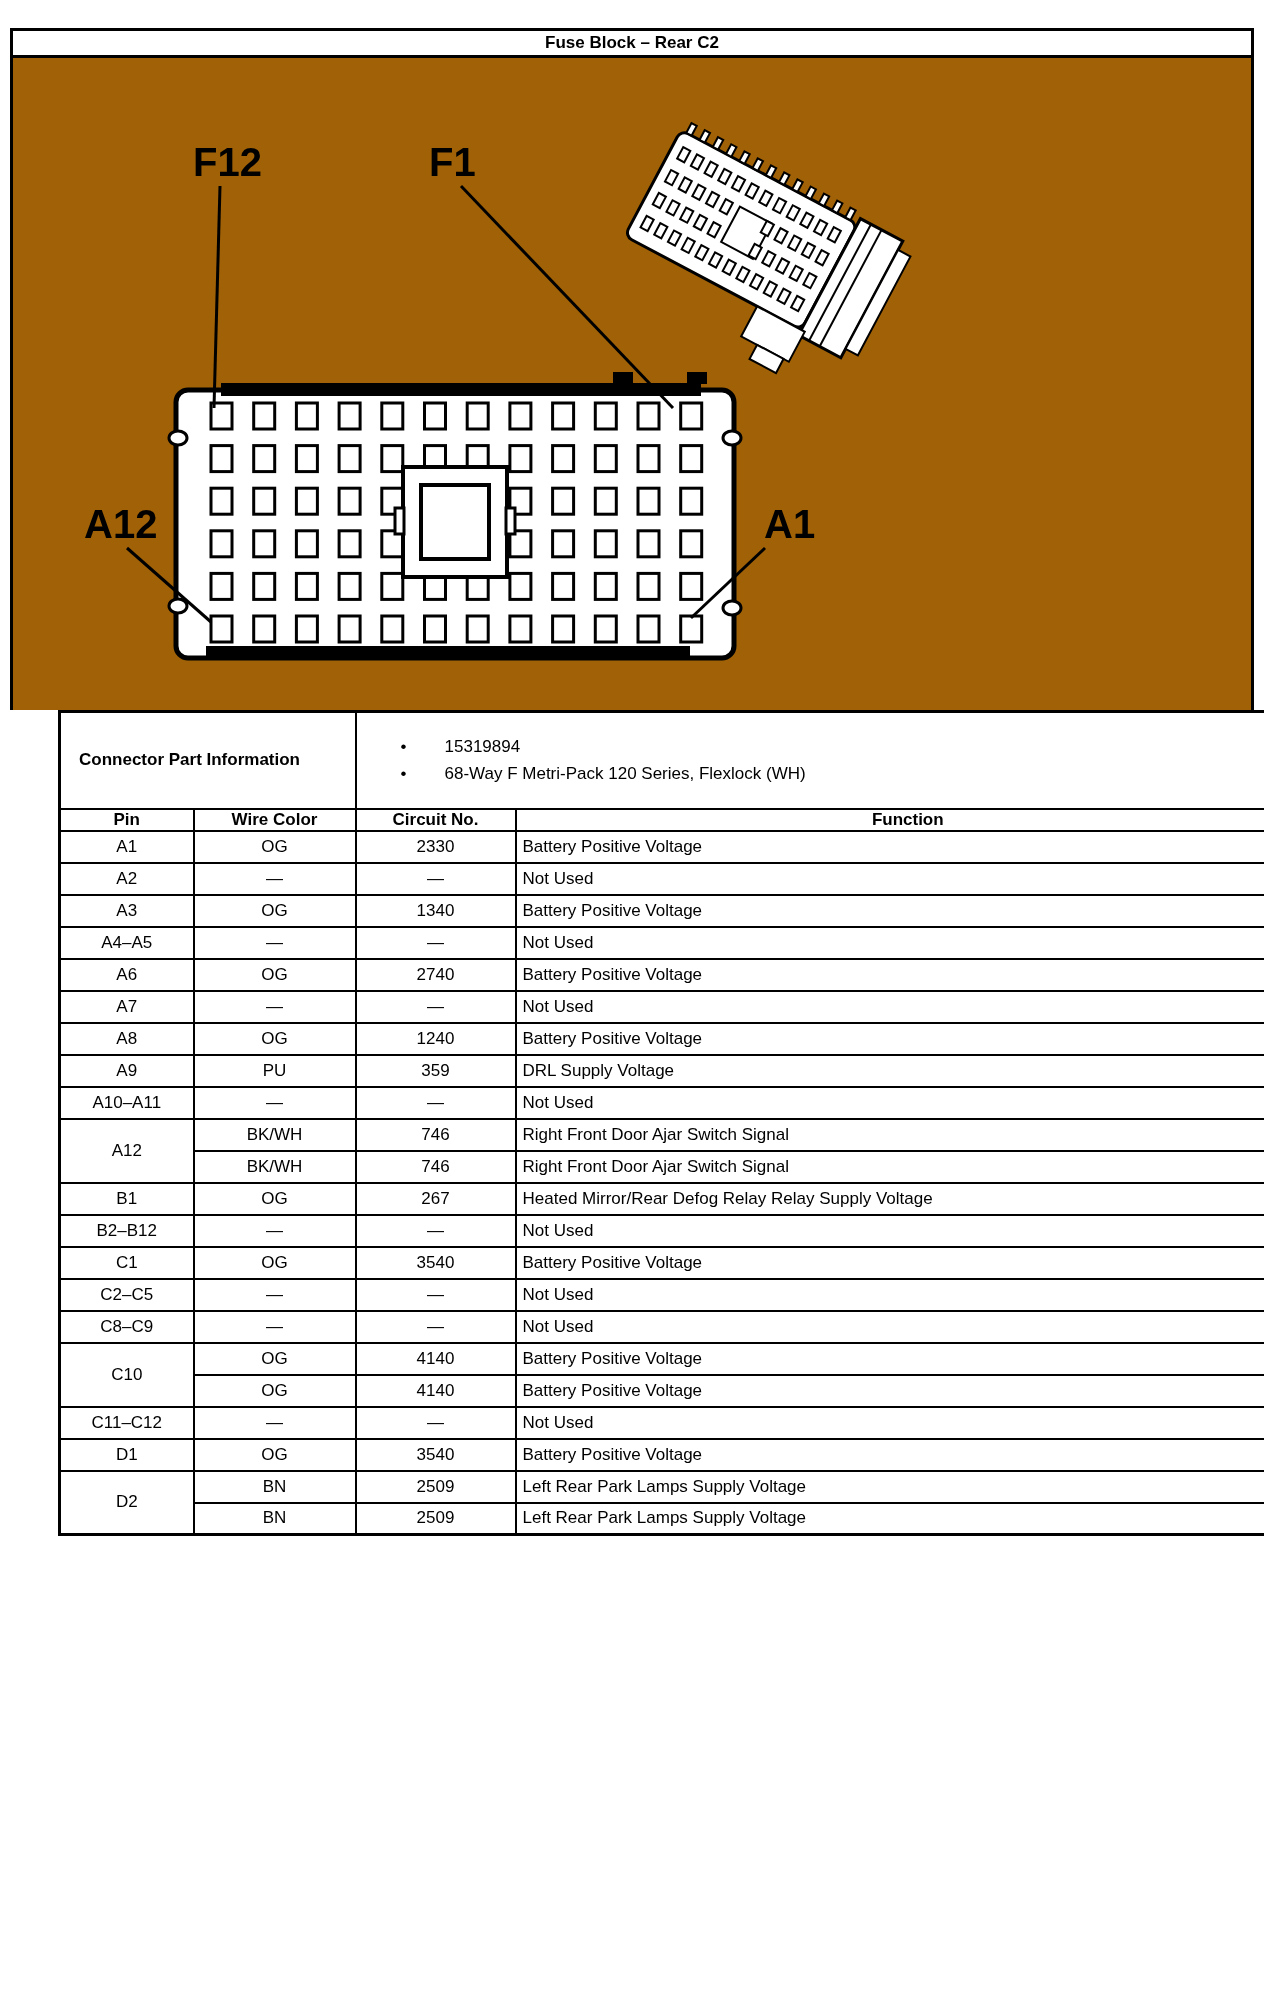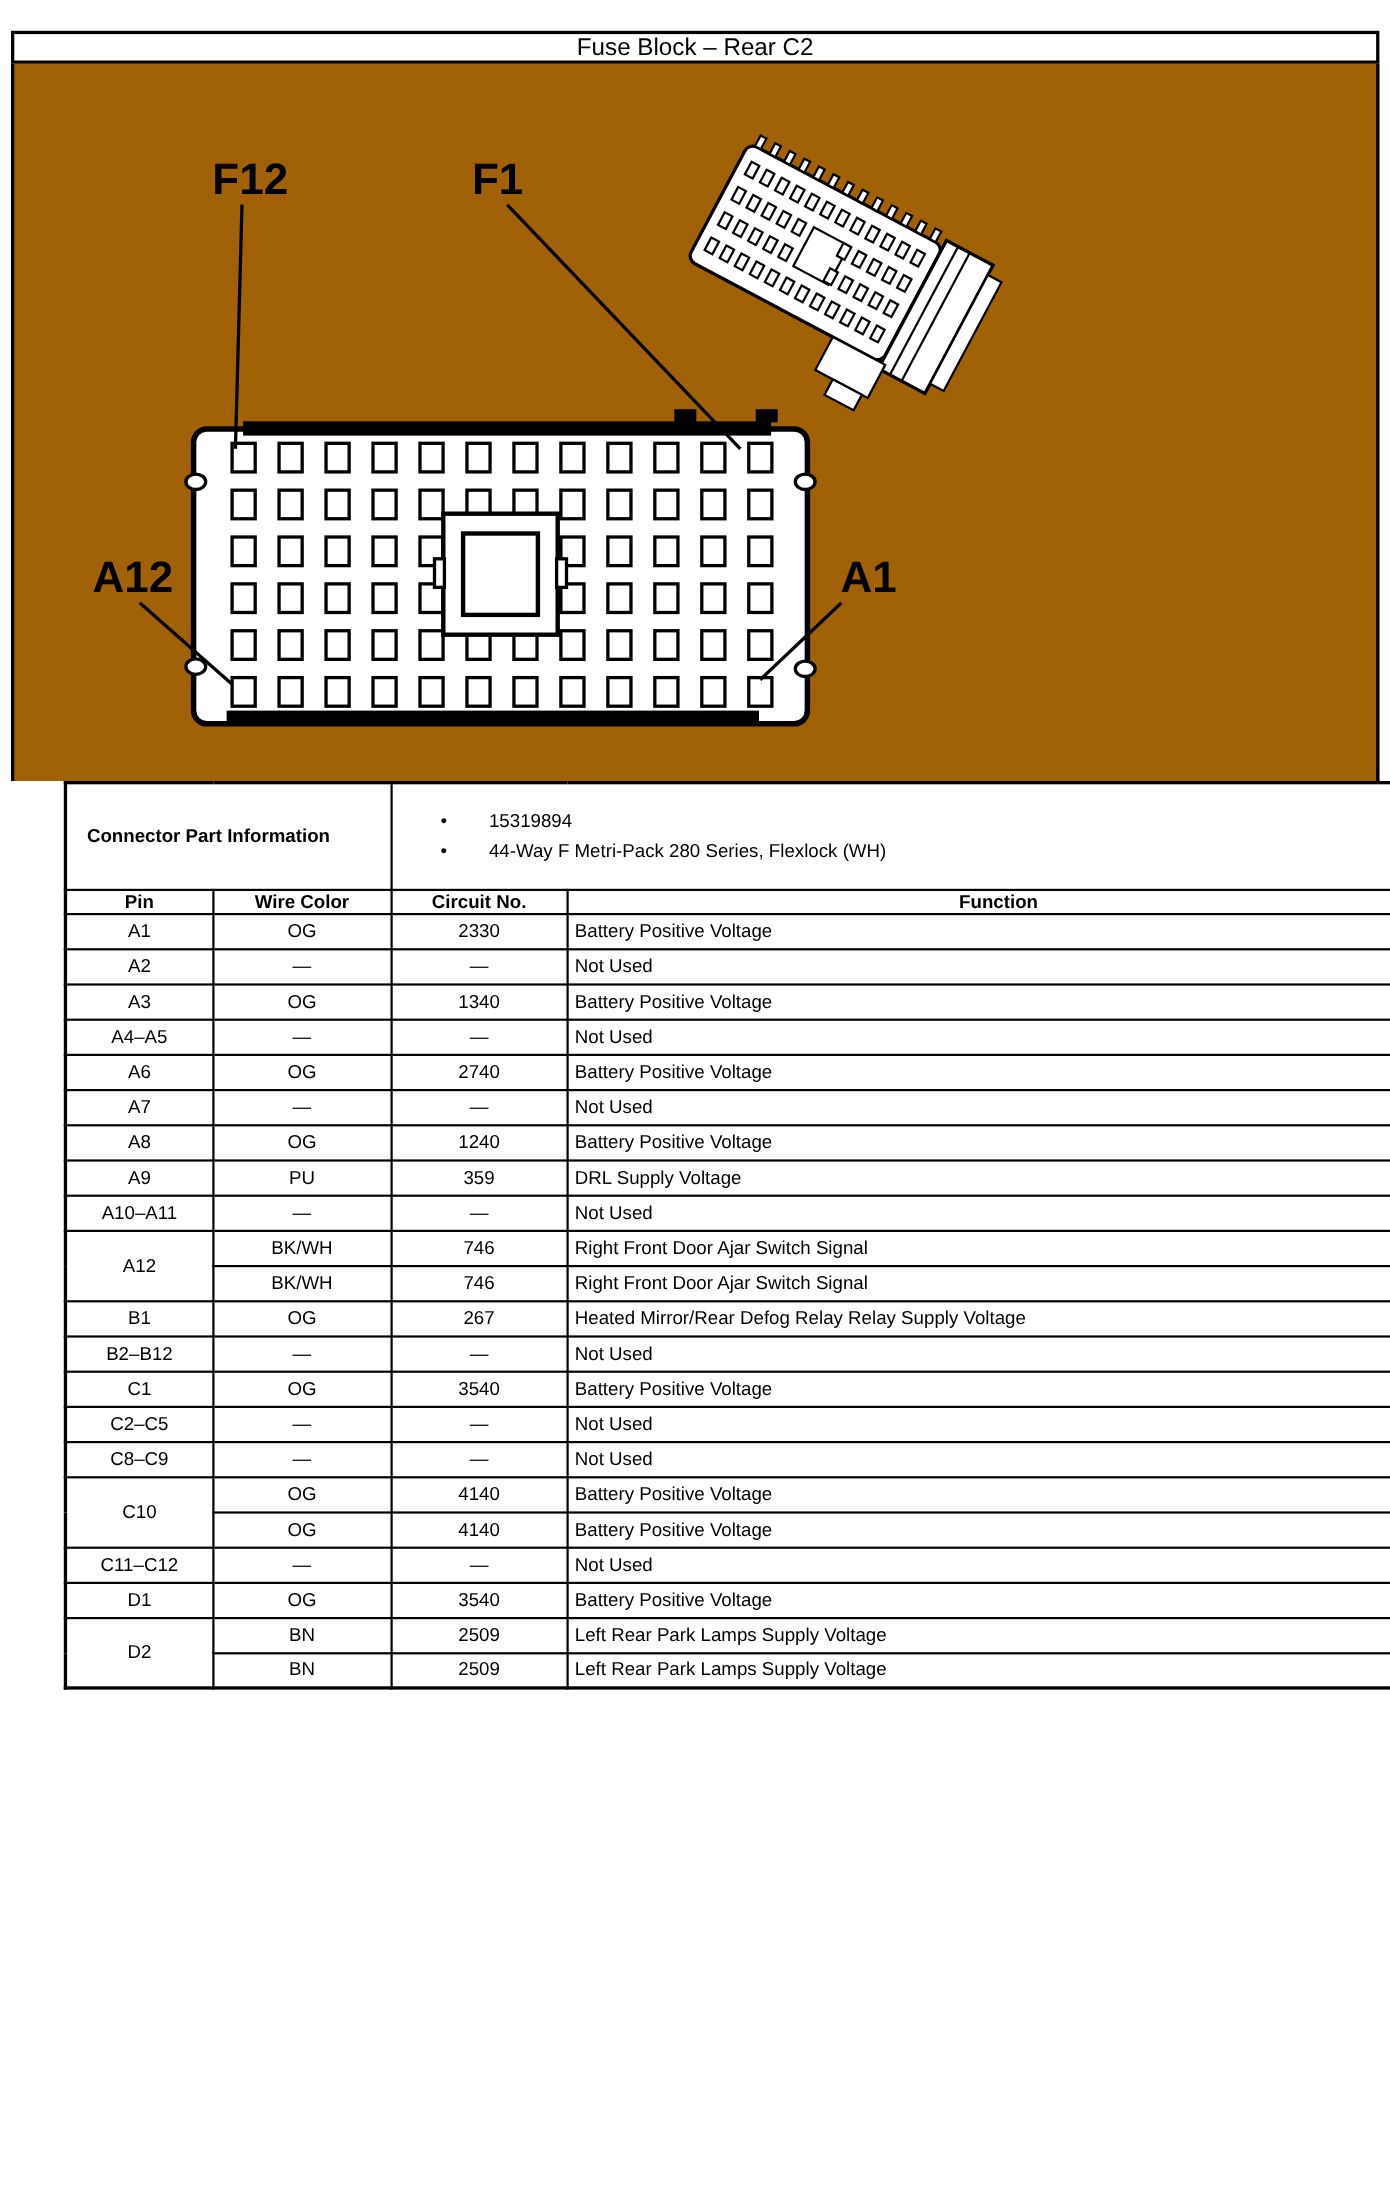--- a/index.html
+++ b/index.html
@@ -5,21 +5,21 @@
   * { box-sizing: border-box; margin: 0; padding: 0; }
   html, body { background: #ffffff; }
   body { font-family: "Liberation Sans", sans-serif; color: #000; }
   .page { position: relative; width: 1264px; height: 1992px; background: #fff; overflow: hidden; }
   .doc { position: absolute; left: 10px; top: 28px; width: 1244px; }
 
   .title-bar {
     height: 30px;
     border: 3px solid #000;
     display: flex; align-items: center; justify-content: center;
-    font-weight: normal; font-size: 22px;
+    font-weight: bold; font-size: 17px;
   }
   .diagram {
     height: 652px;
     border-left: 3px solid #000;
     border-right: 3px solid #000;
     background: #a16207;
   }
   .diagram svg { display: block; width: 100%; height: 100%; }
 
   
@@ -247,21 +247,21 @@
       <tbody>
         <tr class="info-row">
           <td colspan="2" class="info-label">Connector Part Information</td>
           <td colspan="2">
             <div class="bullet-line">
               <span class="bullet">•</span>
               <span>15319894</span>
             </div>
             <div class="bullet-line">
               <span class="bullet">•</span>
-              <span>44-Way F Metri-Pack 280 Series, Flexlock (WH)</span>
+              <span>68-Way F Metri-Pack 120 Series, Flexlock (WH)</span>
             </div>
           </td>
         </tr>
         <tr>
           <th>Pin</th>
           <th>Wire Color</th>
           <th>Circuit No.</th>
           <th>Function</th>
         </tr>
       </tbody>

